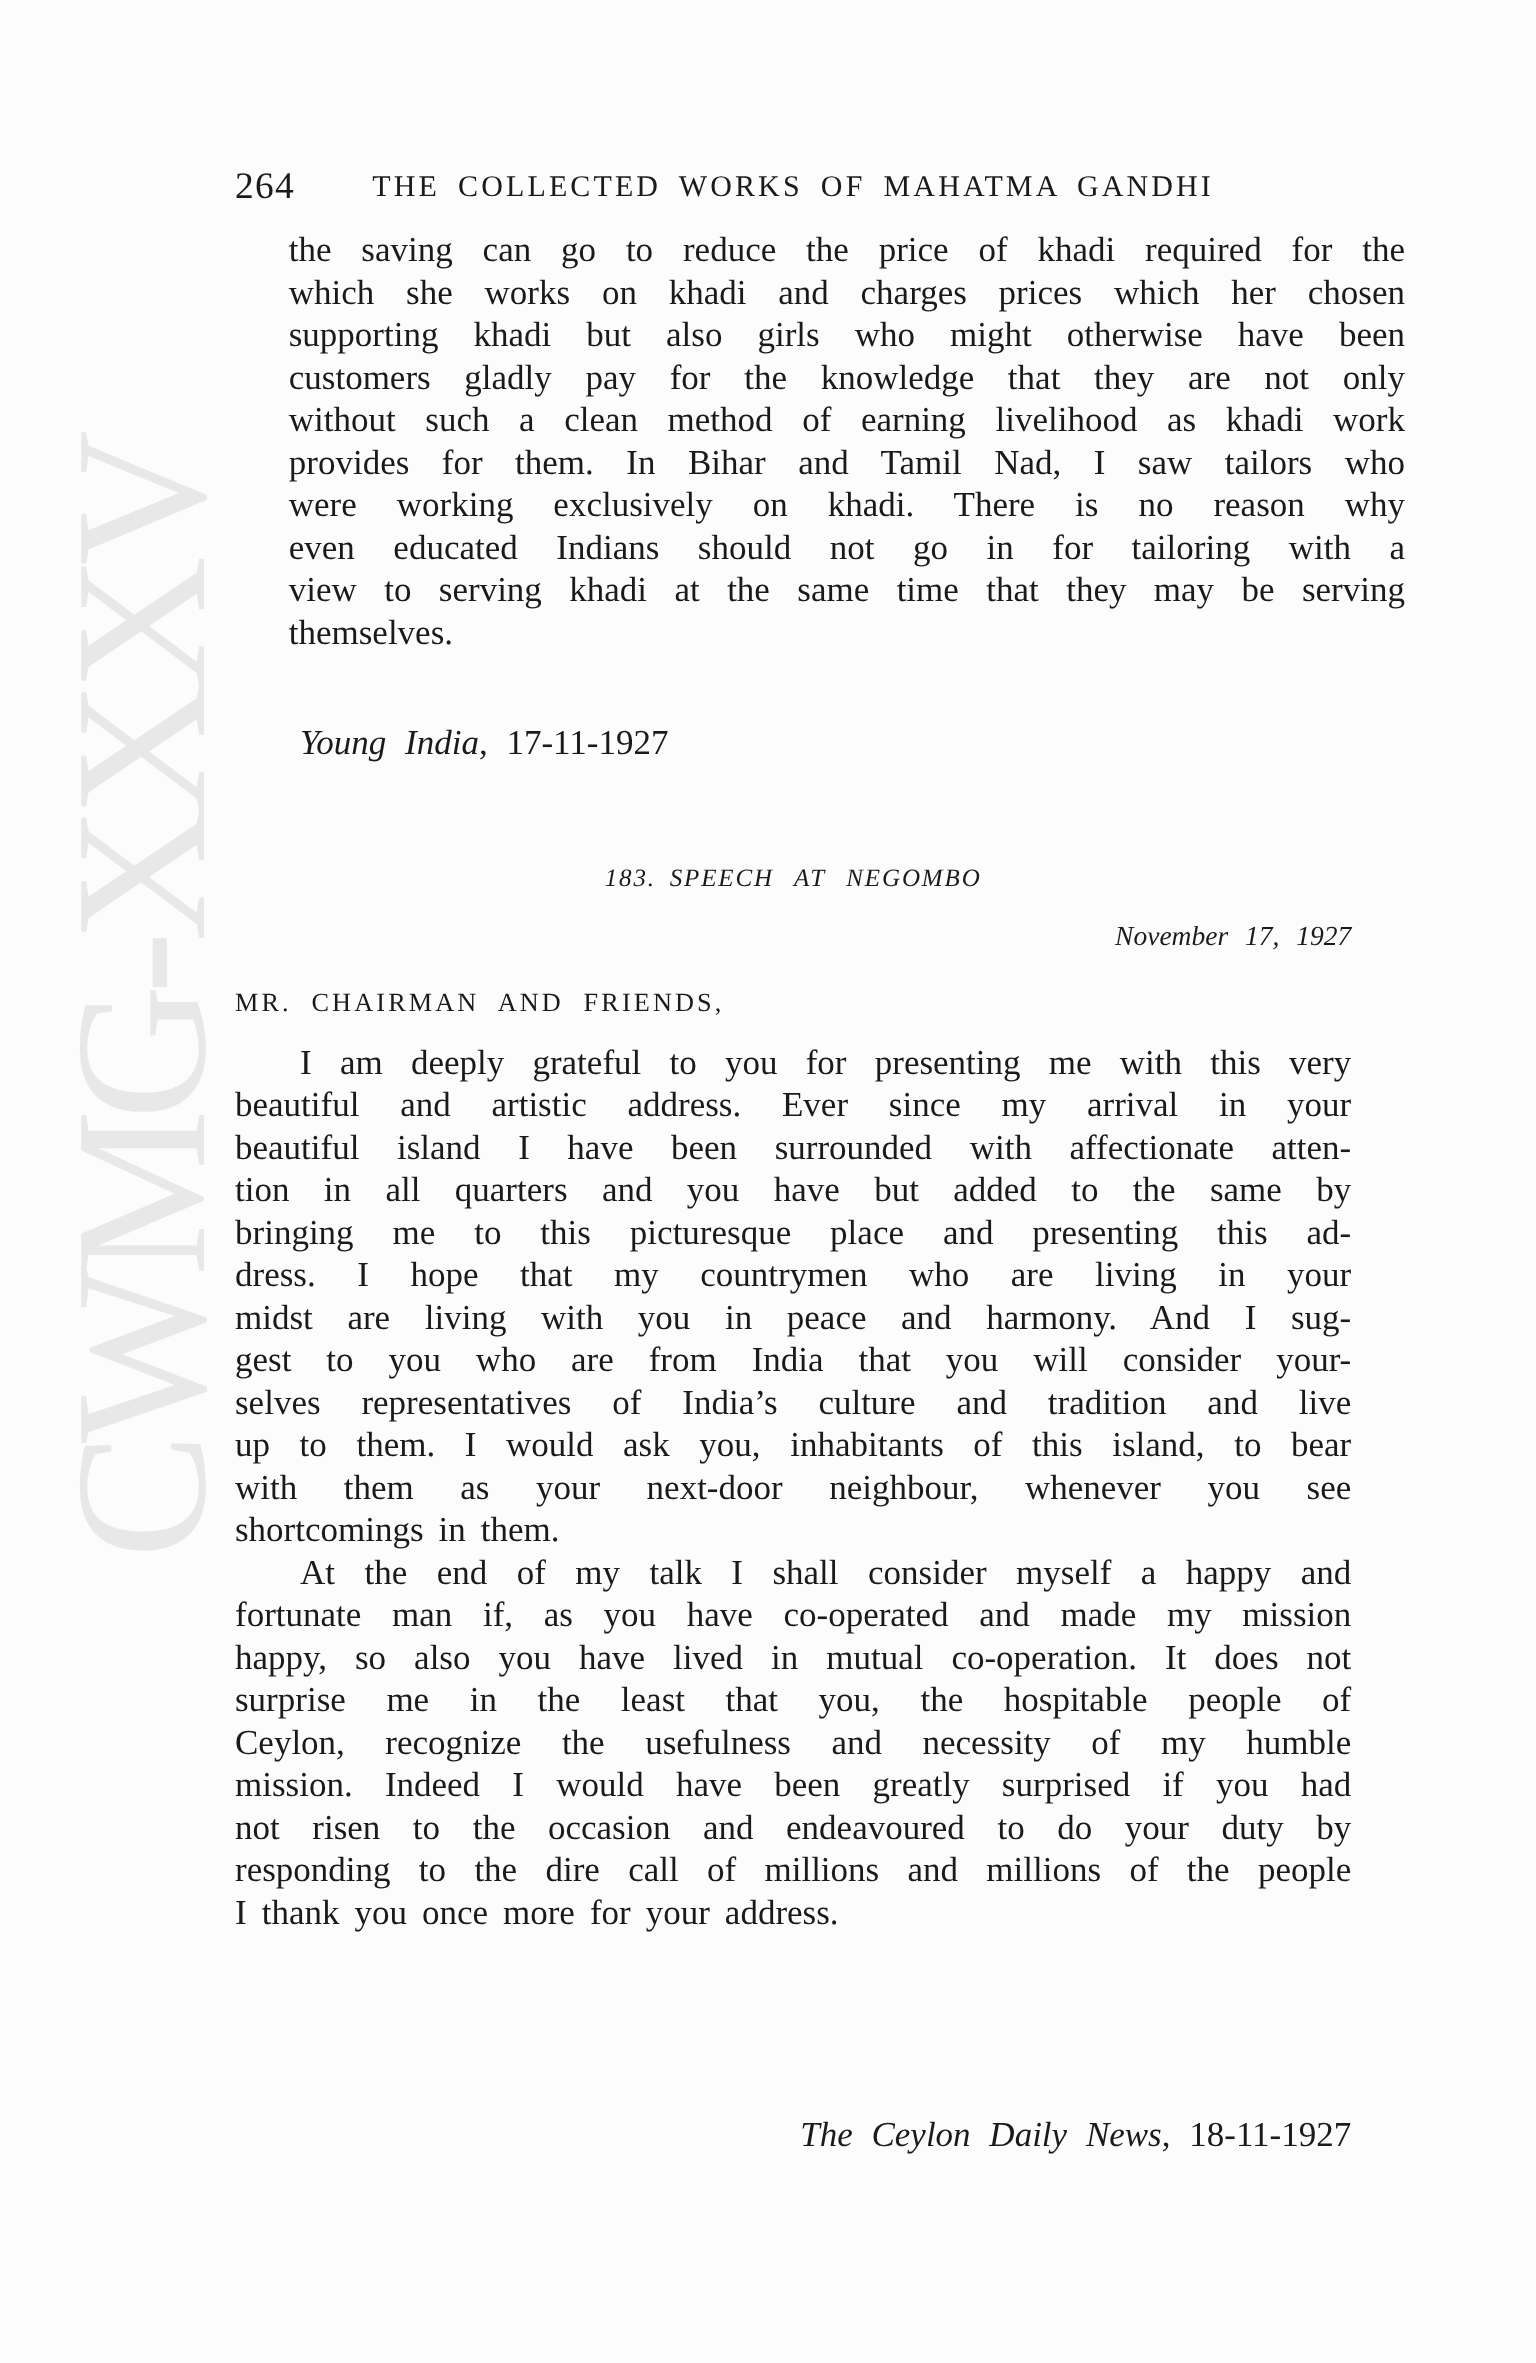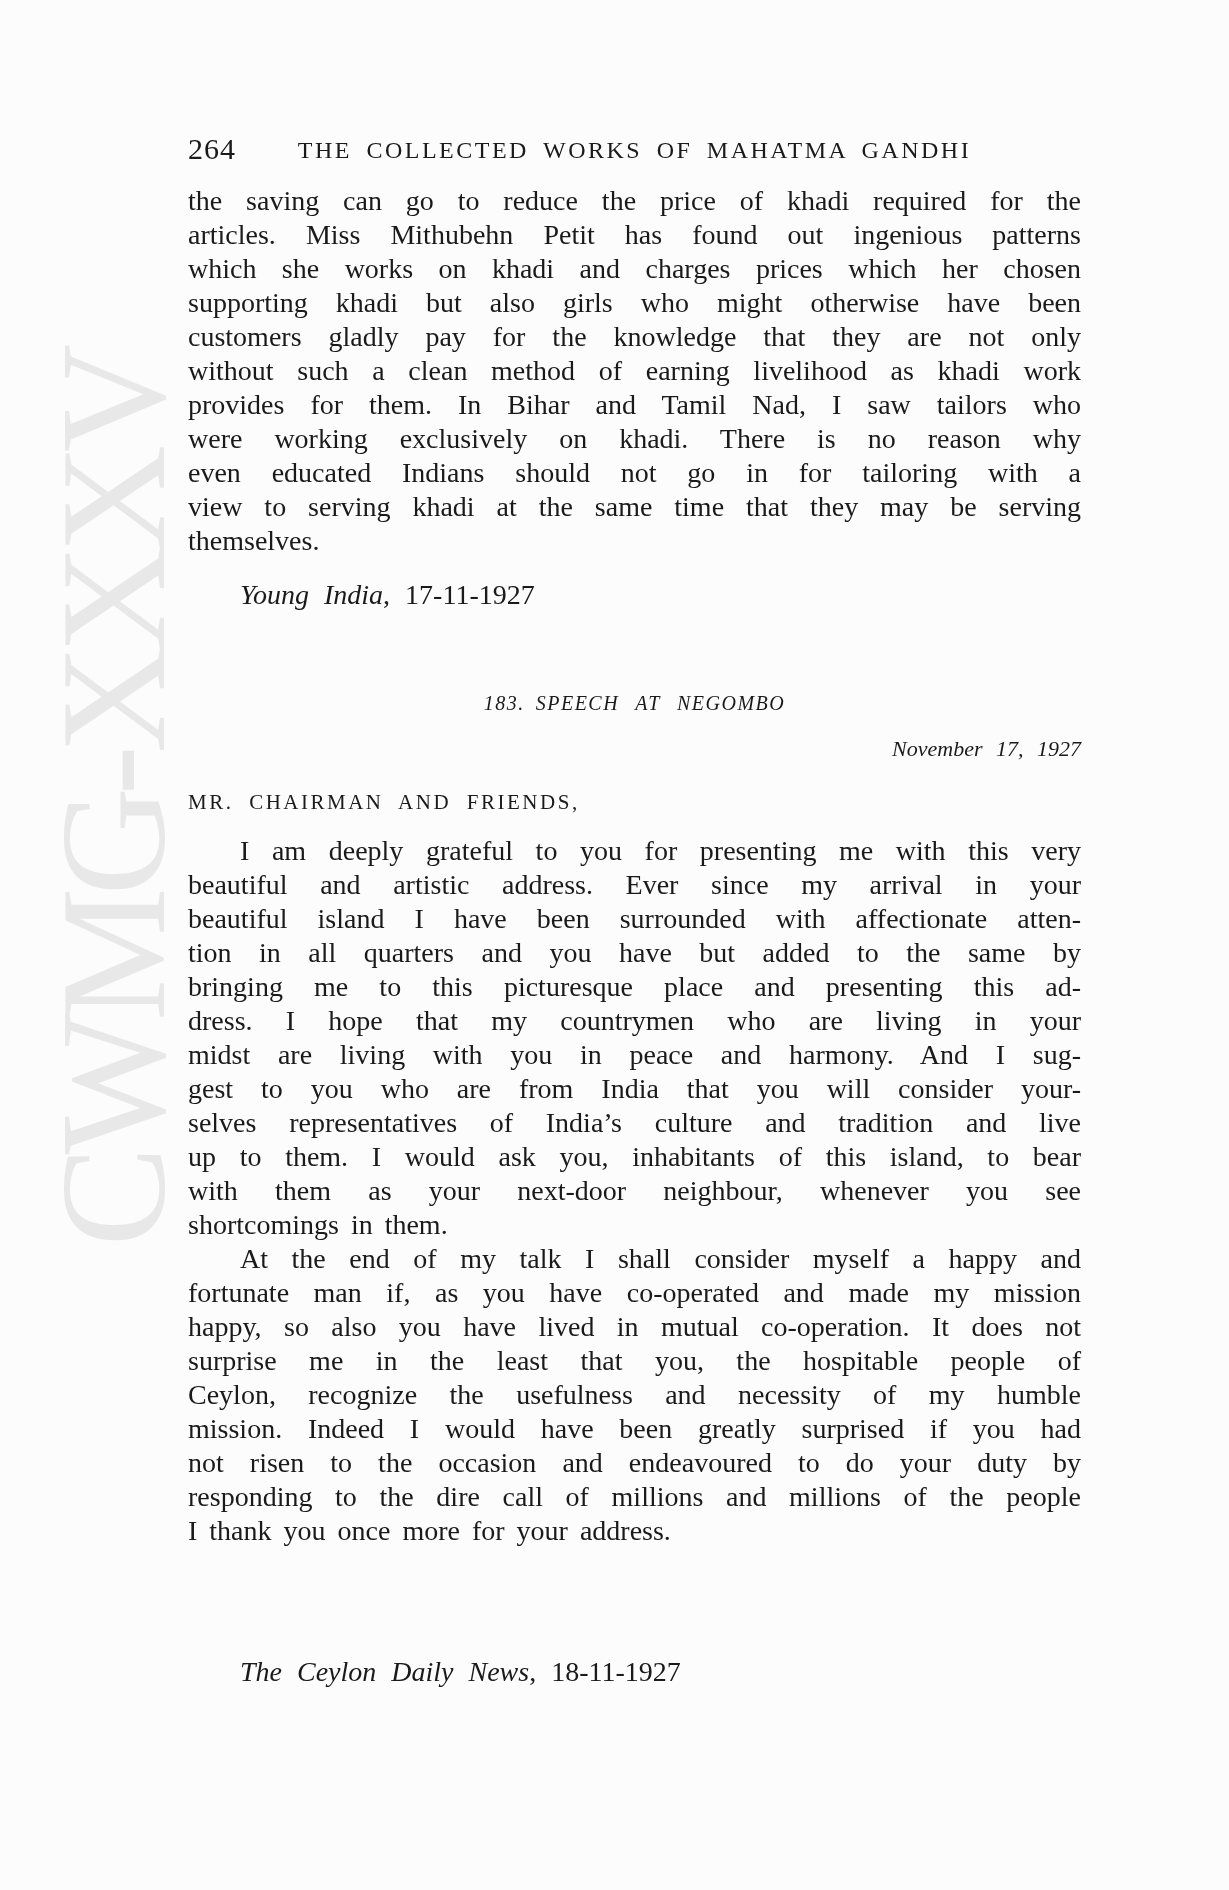--- a/index.html
+++ b/index.html
@@ -54,42 +54,42 @@
     letter-spacing: 2.5px;
     word-spacing: 6px;
   }
   .para {
     position: absolute;
     left: 0;
     width: 100%;
     font-size: 28px;
     line-height: 34px;
   }
-  .para-1 { top: 184px; }
+  .para-1 { top: 184px; margin-left: 43px; }
   .para-2 { top: 834px; }
   .para-3 { top: 1242px; }
   .line {
     text-align: justify;
     text-align-last: justify;
     word-spacing: 2px;
   }
   .line.last { text-align-last: left; word-spacing: 5px; }
   .line.indent { text-indent: 52px; }
   .citation {
     position: absolute;
     left: 0;
     width: 100%;
     padding-left: 52px;
     box-sizing: border-box;
     font-size: 28px;
     line-height: 34px;
     word-spacing: 8px;
   }
   .citation-1 { top: 578px; }
-  .citation-2 { top: 1655px; }
+  .citation-2 { top: 1692px; text-align: right; }
   .citation .src { font-style: italic; }
   .section-heading {
     position: absolute;
     left: 0; top: 692px;
     width: 100%;
     text-align: center;
     font-style: italic;
     font-size: 20px;
     letter-spacing: 1.5px;
     word-spacing: 10px;
@@ -121,21 +121,20 @@
 
   <div class="content">
 
     <div class="header-row">
       <span class="page-number">264</span>
       <span class="running-header">THE COLLECTED WORKS OF MAHATMA GANDHI</span>
     </div>
 
     <div class="para para-1">
         <div class="line">the saving can go to reduce the price of khadi required for the</div>
-        <div class="line">articles. Miss Mithubehn Petit has found out ingenious patterns</div>
         <div class="line">which she works on khadi and charges prices which her chosen</div>
         <div class="line">supporting khadi but also girls who might otherwise have been</div>
         <div class="line">customers gladly pay for the knowledge that they are not only</div>
         <div class="line">without such a clean method of earning livelihood as khadi work</div>
         <div class="line">provides for them. In Bihar and Tamil Nad, I saw tailors who</div>
         <div class="line">were working exclusively on khadi. There is no reason why</div>
         <div class="line">even educated Indians should not go in for tailoring with a</div>
         <div class="line">view to serving khadi at the same time that they may be serving</div>
         <div class="line last">themselves.</div>
       </div>

